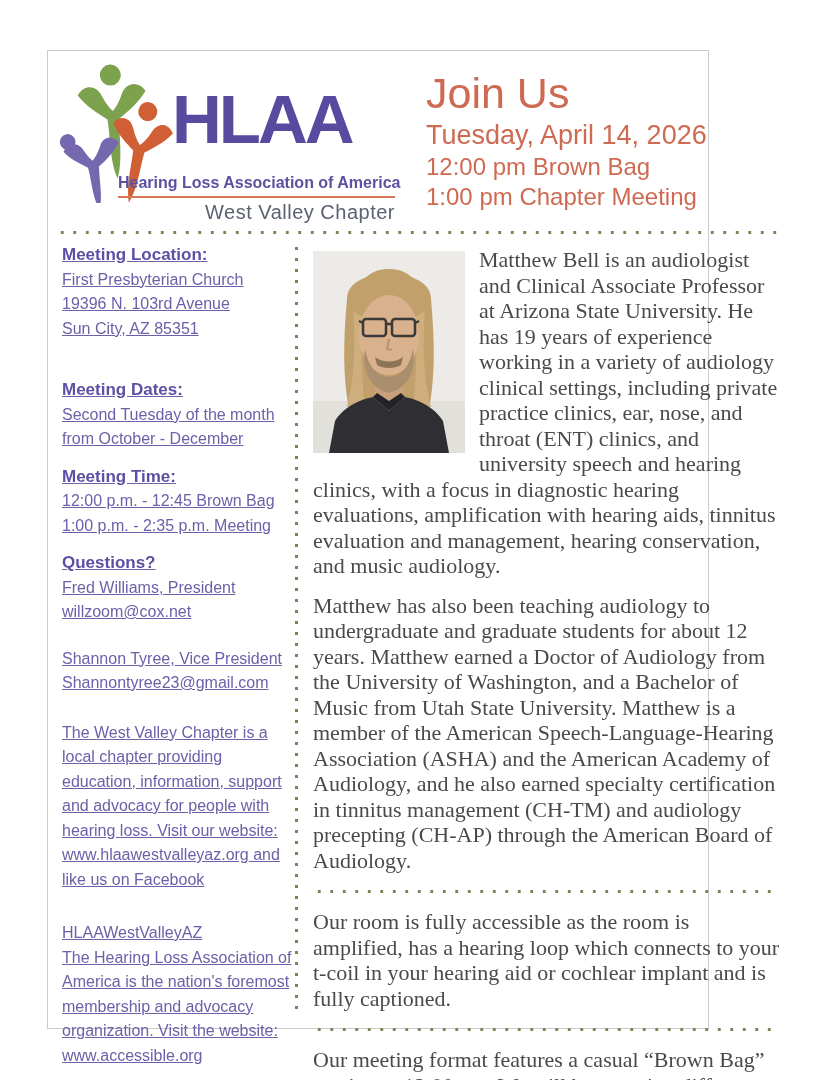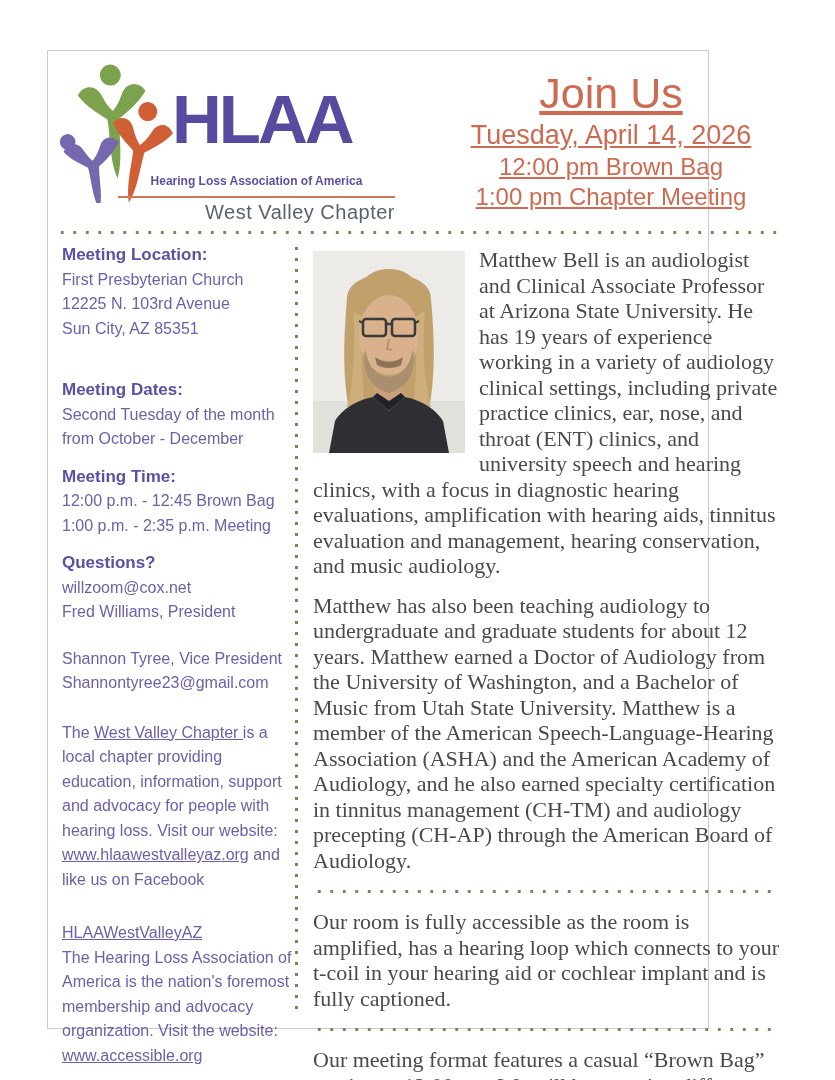--- a/index.html
+++ b/index.html
@@ -13,29 +13,29 @@
     background:#ffffff;border:1px solid #cbcbcb;box-sizing:border-box;
   }
   
   .logo-figures{position:absolute;left:11px;top:12px;width:118px;height:140px;}
   .logo-acronym{
     position:absolute;left:124px;top:34px;font-size:69px;line-height:1;
     font-weight:700;color:#564b9f;letter-spacing:-3px;
   }
   .logo-org{
     position:absolute;left:70px;top:123px;width:277px;text-align:center;
-    font-size:12px;font-weight:700;color:#5b51a0;white-space:nowrap;
+    font-size:16px;font-weight:700;color:#5b51a0;white-space:nowrap;
   }
   .logo-rule{position:absolute;left:70px;top:145px;width:277px;height:2px;background:#d4765a;}
   .logo-chapter{
     position:absolute;left:70px;top:150px;width:277px;text-align:right;
     font-size:20px;color:#5a6270;letter-spacing:0.5px;
   }
   .join-us{
-    position:absolute;left:395px;top:16px;width:336px;text-align:center;color:#cf6a52;text-decoration:underline;
+    position:absolute;left:378px;top:16px;width:336px;text-align:left;color:#cf6a52;
   }
   .join-title{font-size:43px;line-height:52px;}
   .join-date{font-size:27px;line-height:33px;}
   .join-time{font-size:24px;line-height:30px;}
   
   .hdots{
     position:absolute;height:5px;
     background-image:radial-gradient(circle,#7e8356 1.7px,transparent 1.9px);
     background-size:12.5px 5px;background-position:0 50%;background-repeat:repeat-x;
   }
@@ -44,21 +44,21 @@
     position:absolute;left:246px;top:192px;width:5px;height:768px;
     background-image:radial-gradient(circle,#7e8356 1.7px,transparent 1.9px);
     background-size:5px 11px;background-position:50% 0;background-repeat:repeat-y;
   }
   
   .sidebar{
     position:absolute;left:14px;top:192px;width:234px;
     color:#6b61a9;font-size:16px;line-height:24.5px;
   }
   .sb-heading{font-weight:700;color:#5b50a3;font-size:17px;}
-  .sb-section{margin-bottom:13px;}
+  .sb-section{margin-bottom:13px;text-decoration:underline;}
   .sb-gap{height:24px;}
   .sb-link{text-decoration:underline;cursor:pointer;}
   
   .main{
     position:absolute;left:265px;top:196px;width:467px;
     font-family:"Liberation Serif", serif;font-size:22px;line-height:25.5px;color:#4a4a48;
   }
   .speaker-photo{
     float:left;width:152px;height:202px;margin:4px 14px 6px 0;display:block;
   }
@@ -106,37 +106,37 @@
     </div>
   </div>
 
   <div class="hdots top"></div>
   <div class="vdots"></div>
 
   <div class="sidebar">
     <div class="sb-section">
       <div class="sb-heading">Meeting Location:</div>
       <div>First Presbyterian Church</div>
-      <div>12225 N. 103rd Avenue</div>
+      <div>19396 N. 103rd Avenue</div>
       <div>Sun City, AZ 85351</div>
     </div>
     <div class="sb-gap"></div>
     <div class="sb-section">
       <div class="sb-heading">Meeting Dates:</div>
       <div>Second Tuesday of the month from October - December</div>
     </div>
     <div class="sb-section">
       <div class="sb-heading">Meeting Time:</div>
       <div>12:00 p.m. - 12:45 Brown Bag</div>
       <div>1:00 p.m. - 2:35 p.m. Meeting</div>
     </div>
     <div class="sb-section">
       <div class="sb-heading">Questions?</div>
+      <div>Fred Williams, President</div>
       <div>willzoom@cox.net</div>
-      <div>Fred Williams, President</div>
       <div style="height:22px"></div>
       <div>Shannon Tyree, Vice President</div>
       <div>Shannontyree23@gmail.com</div>
     </div>
     <div style="height:12px"></div>
     <div class="sb-section">
       <span>The </span><span class="sb-link">West Valley Chapter </span><span>is a local chapter providing education, information, support and advocacy for people with hearing loss. Visit our website: </span><span class="sb-link">www.hlaawestvalleyaz.org</span><span> and like us on Facebook</span>
     </div>
     <div style="height:16px"></div>
     <div class="sb-section">

